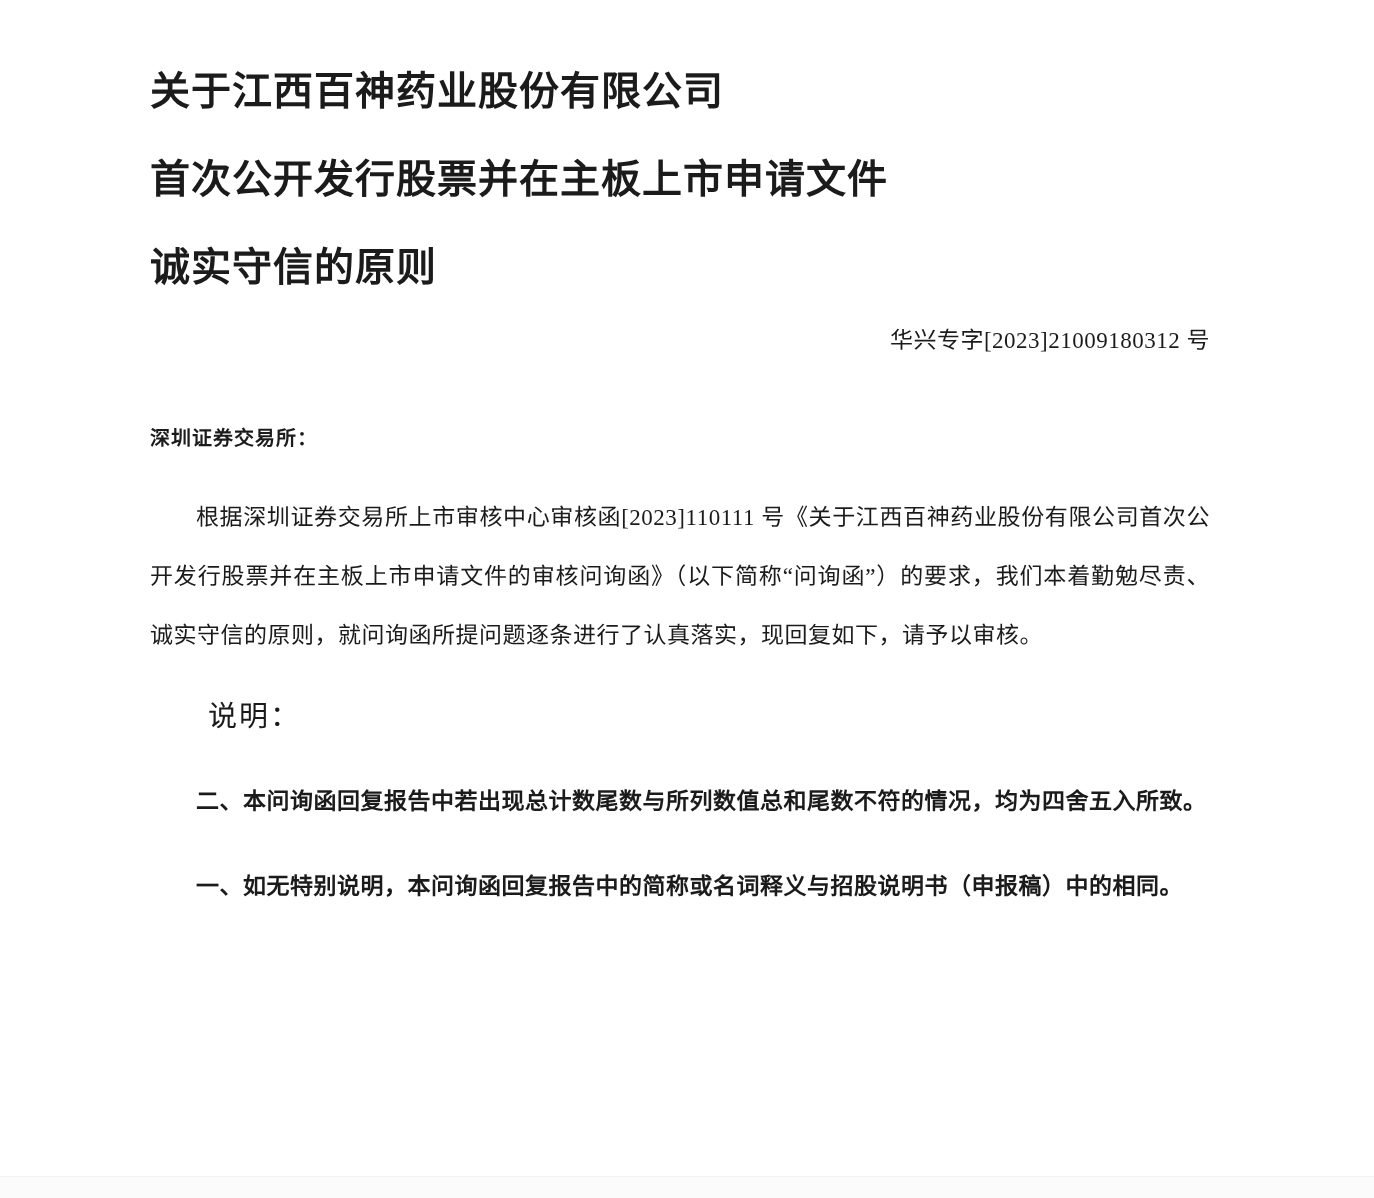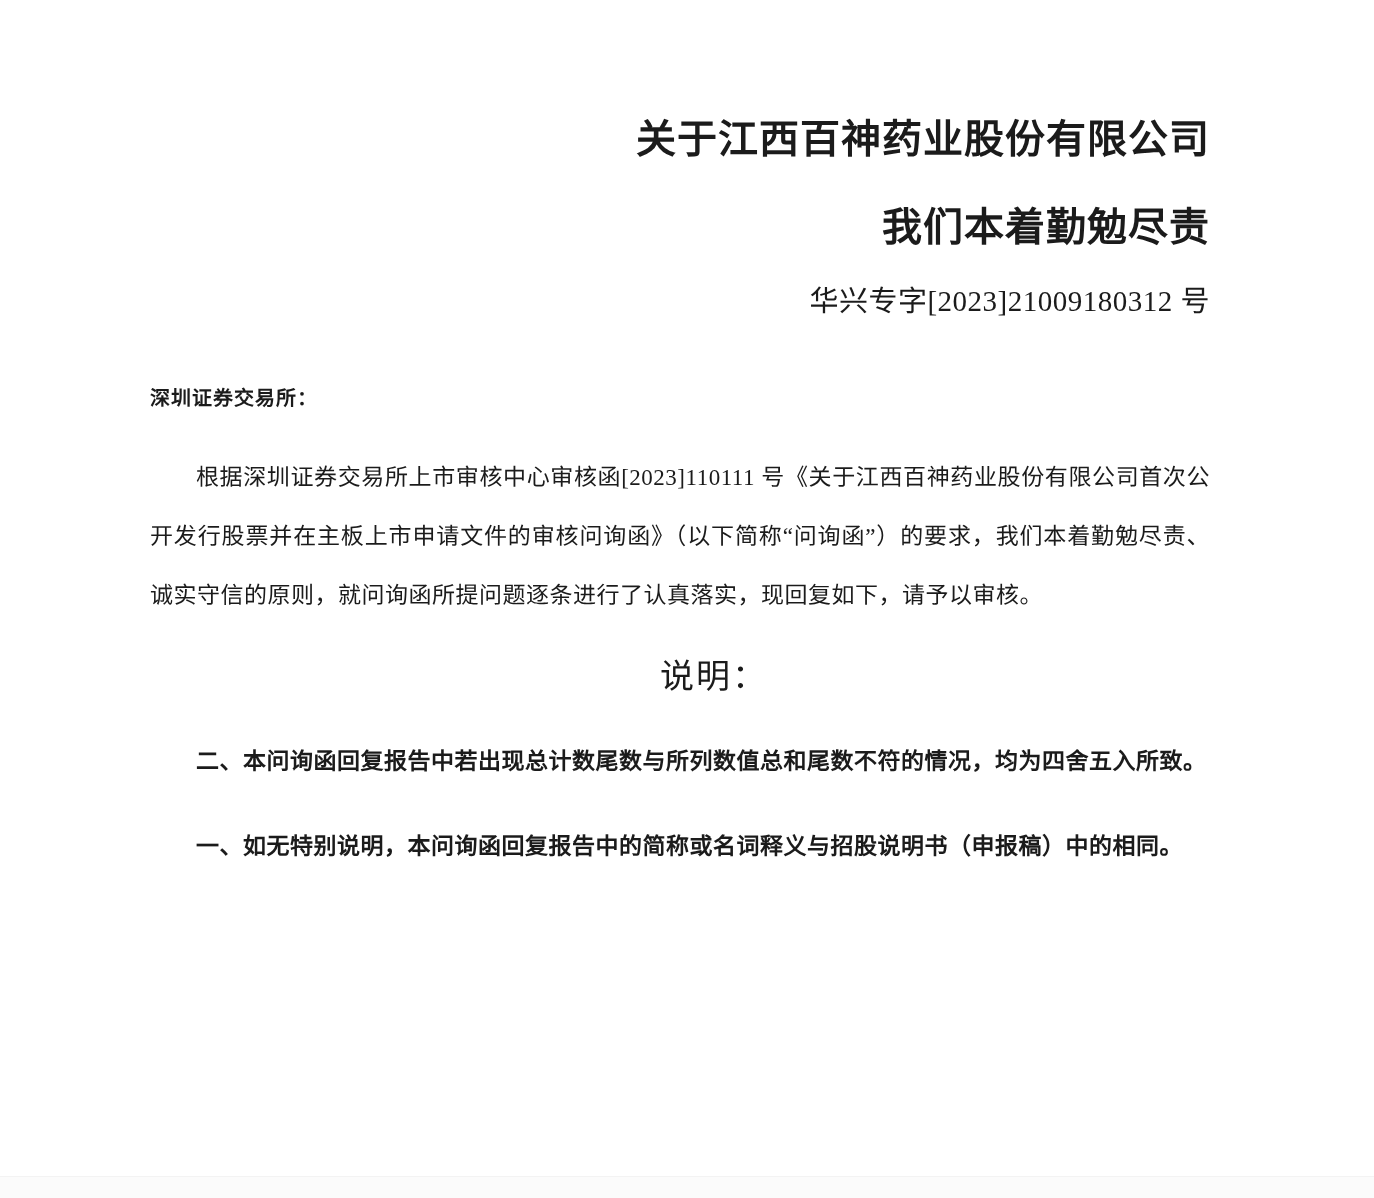--- a/index.html
+++ b/index.html
@@ -20,36 +20,36 @@
   }
 
   .content {
     width: 1060px;
     margin-left: 150px;
     margin-right: 164px;
   }
 
   
   .title-block {
-    padding-top: 96px;
-    text-align: right;
+    padding-top: 48px;
+    text-align: left;
   }
   .title-line {
     font-size: 40px;
     font-weight: 700;
     line-height: 88px;
     letter-spacing: 1px;
     white-space: nowrap;
   }
 
   
   .doc-number {
     margin-top: 10px;
     text-align: right;
-    font-size: 29px;
+    font-size: 23px;
     line-height: 38px;
     letter-spacing: 0.5px;
   }
 
   
   .salutation {
     margin-top: 56px;
     font-size: 20px;
     font-weight: 700;
     line-height: 44px;
@@ -66,25 +66,24 @@
     letter-spacing: 0.5px;
   }
   .para.first {
     margin-top: 28px;
   }
   .para.bold {
     font-weight: 700;
   }
   .notes-label {
     margin-top: 22px;
-    font-size: 34px;
+    font-size: 29px;
     line-height: 59px;
     text-indent: 2em;
     letter-spacing: 2px;
-    text-align: center;
   }
 
   
   .bottom-shade {
     position: absolute;
     left: 0;
     bottom: 0;
     width: 100%;
     height: 22px;
     background: #fbfbfb;
@@ -92,21 +91,22 @@
   }
 </style>
 </head>
 <body>
 
 <div class="page">
   <div class="content">
 
     <div class="title-block">
       <div class="title-line">关于江西百神药业股份有限公司</div>
-      <div class="title-line">我们本着勤勉尽责</div>
+      <div class="title-line">首次公开发行股票并在主板上市申请文件</div>
+      <div class="title-line">诚实守信的原则</div>
     </div>
 
     <div class="doc-number">华兴专字[2023]21009180312 号</div>
 
     <div class="salutation">深圳证券交易所：</div>
 
     <p class="para first">根据深圳证券交易所上市审核中心审核函[2023]110111 号《关于江西百神药业股份有限公司首次公开发行股票并在主板上市申请文件的审核问询函》（以下简称“问询函”）的要求，我们本着勤勉尽责、诚实守信的原则，就问询函所提问题逐条进行了认真落实，现回复如下，请予以审核。</p>
 
     <div class="notes-label">说明：</div>
 

